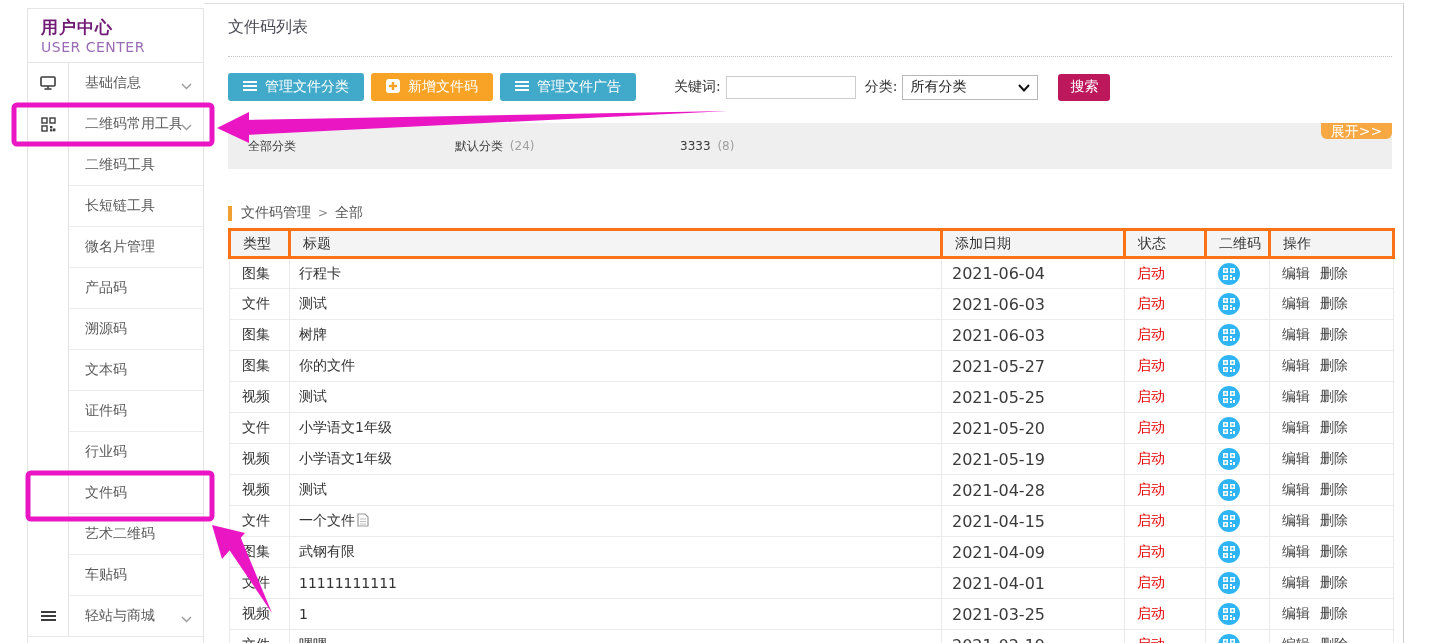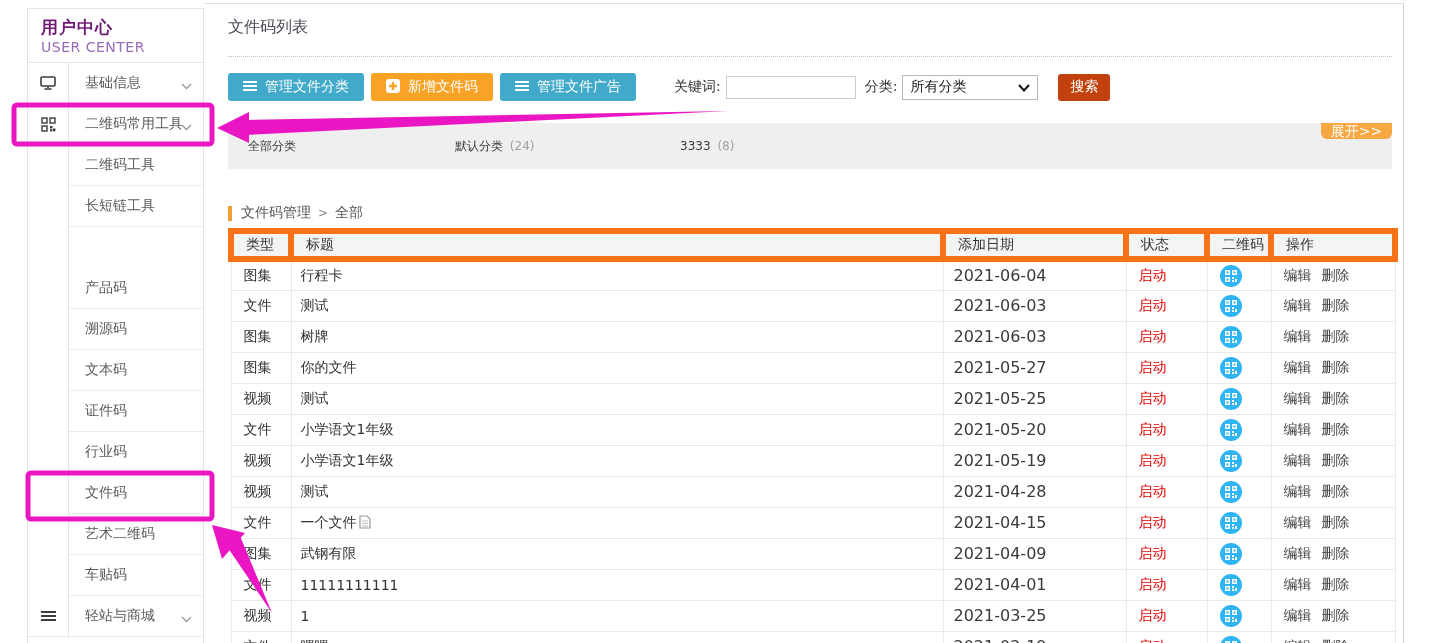--- a/index.html
+++ b/index.html
@@ -38,38 +38,38 @@
 
   .search-area { position:absolute; left:470px; top:69px; height:28px; display:flex; align-items:center; }
   .fld-label { font-size:14px; color:#333; }
   .kw-input { width:130px; height:23px; border:1px solid #ccc; margin-left:5px; padding:0 5px;
     font-size:13px; font-family:inherit; outline:none; }
   .sel-label { margin-left:9px; }
   .select-box { width:136px; height:25px; border:1px solid #b8b8b8; margin-left:5px;
     display:flex; align-items:center; justify-content:space-between; padding:0 7px;
     font-size:14px; color:#222; cursor:pointer; background:#fff; }
   .search-btn { margin-left:20px; width:52px; height:27px; border:none; border-radius:3px;
-    background:#c2410c; color:#fff; font-size:14px; cursor:pointer; font-family:inherit; }
+    background:#be185d; color:#fff; font-size:14px; cursor:pointer; font-family:inherit; }
 
   .category-bar { position:absolute; left:24px; top:119px; width:1164px; height:46px; background:#efefef; }
   .cat-tab { position:absolute; top:0; height:46px; line-height:46px; font-size:12px; color:#3a3a3a; cursor:pointer; }
   .cat-count { color:#a0a0a0; margin-left:3px; }
   .expand-btn { position:absolute; right:0; top:0; width:71px; height:16px; border:none;
     border-radius:0 0 6px 6px; background:#f7a843; color:#fff; font-size:14px;
     cursor:pointer; font-family:inherit; }
 
   .breadcrumb { position:absolute; left:24px; top:200px; display:flex; align-items:center;
     font-size:14px; color:#555; }
   .crumb-bar { width:4px; height:15px; background:#f0a032; margin-right:9px; }
   .crumb-link { cursor:pointer; }
   .crumb-sep { margin:0 7px; color:#888; font-size:12px; }
 
   table.file-table { position:absolute; left:24px; top:224px; width:1164px;
     border-collapse:collapse; table-layout:fixed; }
-  .file-table th { background:#f4f4f4; border:6px solid #f97316; height:28px;
+  .file-table th { background:#f4f4f4; border:3px solid #f97316; height:28px;
     font-weight:normal; font-size:14px; color:#333; text-align:left; padding:0 0 0 12px; }
   .file-table td { border:1px solid #eaeaea; height:31px; font-size:14px; color:#333;
     padding:0 0 0 12px; white-space:nowrap; overflow:hidden; }
   .file-table td.c-title { padding-left:9px; }
   .file-table td.c-date { font-size:16px; color:#3a3a3a; padding-left:10px; }
   .c-status { color:#e60000; cursor:pointer; }
   .qr-link { display:inline-block; width:22px; height:22px; vertical-align:middle; cursor:pointer; }
   .a-edit, .a-del { color:#444; cursor:pointer; margin-right:10px; }
   .doc-icon { display:inline-block; vertical-align:-2px; margin-left:2px; }
 
@@ -135,20 +135,23 @@
       </span>
     </div>
         <div class="s-row sub">
       <span class="s-icon"></span>
       <span class="s-label-cell">
         <span class="s-label">长短链工具</span>
       </span>
     </div>
         <div class="s-row sub">
       <span class="s-icon"></span>
+      <span class="s-label-cell">
+        <span class="s-label">微名片管理</span>
+      </span>
     </div>
         <div class="s-row sub">
       <span class="s-icon"></span>
       <span class="s-label-cell">
         <span class="s-label">产品码</span>
       </span>
     </div>
         <div class="s-row sub">
       <span class="s-icon"></span>
       <span class="s-label-cell">

